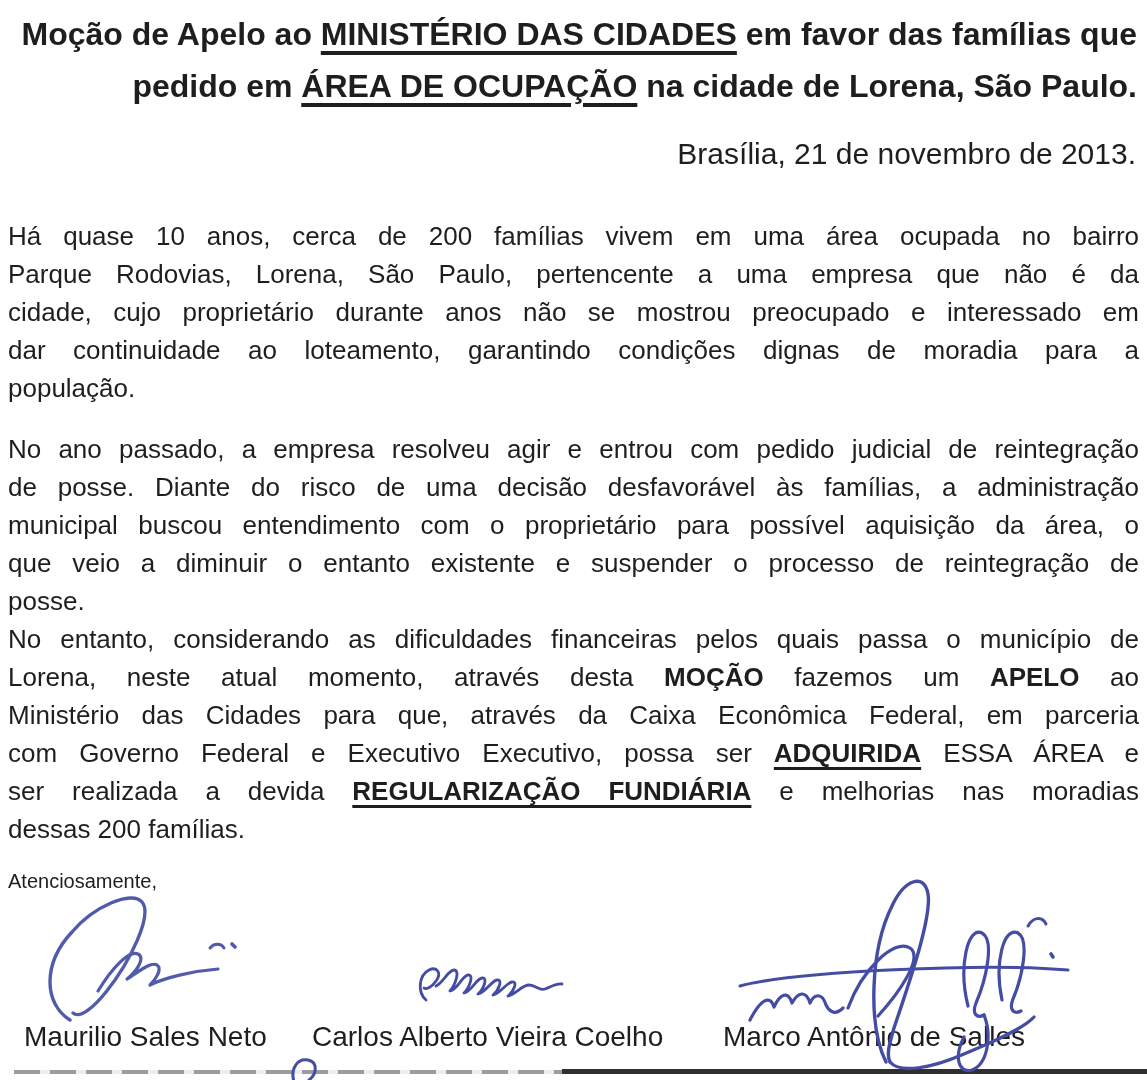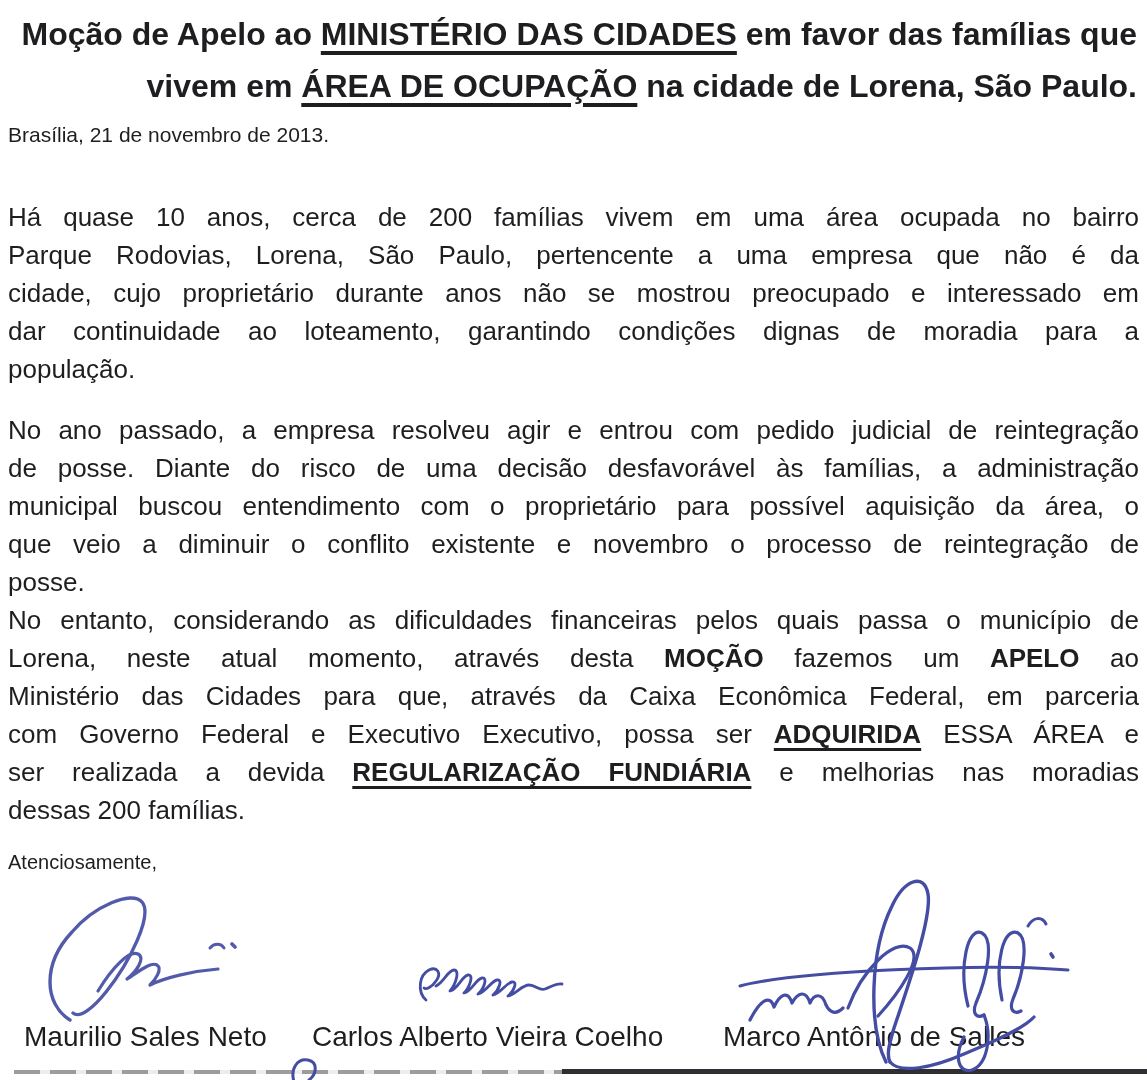--- a/index.html
+++ b/index.html
@@ -21,22 +21,22 @@
   }
   .content { padding: 8px 8px 0 8px; }
 
   
   .title { font-size: 32px; font-weight: bold; line-height: 52px; }
   .title .line { text-align: right; text-align-last: right; white-space: nowrap; padding-right: 2px; }
   .title .u { text-decoration: underline; text-decoration-thickness: 4px; text-underline-offset: 6px; }
 
   
   .dateline {
-    font-size: 21px; line-height: 38px; text-align: left;
-    margin-top: 4px; padding-right: 3px;
+    font-size: 30px; line-height: 38px; text-align: right;
+    margin-top: 23px; padding-right: 3px;
   }
 
   
   .para { font-size: 26px; line-height: 38px; }
   .para .line { text-align: justify; text-align-last: justify; }
   .para .line:last-child { text-align: left; text-align-last: left; }
   .b { font-weight: bold; }
   .para .u { text-decoration: underline; text-decoration-thickness: 3px; text-underline-offset: 5px; }
 
   #p1 { margin-top: 44px; }
@@ -73,38 +73,38 @@
   .ink-curl path { fill: none; stroke: var(--ink); stroke-width: 3; stroke-linecap: round; }
 </style>
 </head>
 <body>
 
 <div class="page">
   <div class="content">
 
     <div class="title">
         <div class="line"><span>Moção de Apelo ao </span><span class="u">MINISTÉRIO DAS CIDADES</span><span> em favor das famílias que</span></div>
-        <div class="line"><span>vivem em </span><span class="u">ÁREA DE OCUPAÇÃO</span><span> na cidade de Lorena, São Paulo.</span></div>
+        <div class="line"><span>pedido em </span><span class="u">ÁREA DE OCUPAÇÃO</span><span> na cidade de Lorena, São Paulo.</span></div>
       </div>
 
     <div class="dateline">Brasília, 21 de novembro de 2013.</div>
 
     <div class="para" id="p1">
         <div class="line"><span>Há quase 10 anos, cerca de 200 famílias vivem em uma área ocupada no bairro</span></div>
         <div class="line"><span>Parque Rodovias, Lorena, São Paulo, pertencente a uma empresa que não é da</span></div>
         <div class="line"><span>cidade, cujo proprietário durante anos não se mostrou preocupado e interessado em</span></div>
         <div class="line"><span>dar continuidade ao loteamento, garantindo condições dignas de moradia para a</span></div>
         <div class="line"><span>população.</span></div>
       </div>
 
     <div class="para" id="p2">
         <div class="line"><span>No ano passado, a empresa resolveu agir e entrou com pedido judicial de reintegração</span></div>
         <div class="line"><span>de posse. Diante do risco de uma decisão desfavorável às famílias, a administração</span></div>
         <div class="line"><span>municipal buscou entendimento com o proprietário para possível aquisição da área, o</span></div>
-        <div class="line"><span>que veio a diminuir o conflito existente e novembro o processo de reintegração de</span></div>
+        <div class="line"><span>que veio a diminuir o entanto existente e suspender o processo de reintegração de</span></div>
         <div class="line"><span>posse.</span></div>
       </div>
 
     <div class="para" id="p3">
         <div class="line"><span>No entanto, considerando as dificuldades financeiras pelos quais passa o município de</span></div>
         <div class="line"><span>Lorena, neste atual momento, através desta </span><span class="b">MOÇÃO</span><span> fazemos um </span><span class="b">APELO</span><span> ao</span></div>
         <div class="line"><span>Ministério das Cidades para que, através da Caixa Econômica Federal, em parceria</span></div>
         <div class="line"><span>com Governo Federal e Executivo Executivo, possa ser </span><span class="b u">ADQUIRIDA</span><span> ESSA ÁREA e</span></div>
         <div class="line"><span>ser realizada a devida </span><span class="b u">REGULARIZAÇÃO FUNDIÁRIA</span><span> e melhorias nas moradias</span></div>
         <div class="line"><span>dessas 200 famílias.</span></div>

